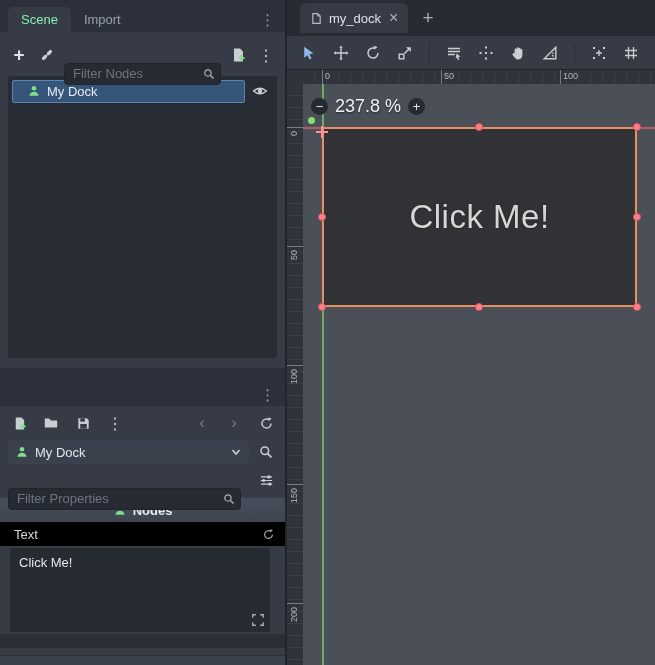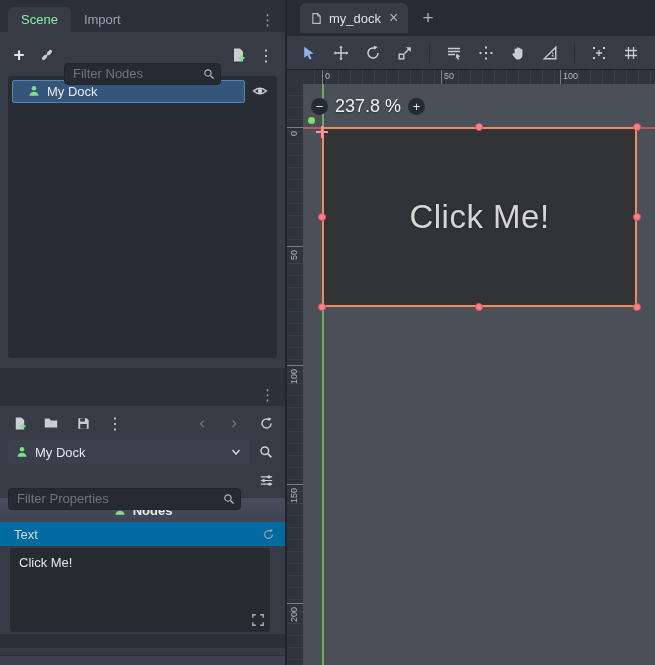--- a/index.html
+++ b/index.html
@@ -34,21 +34,21 @@
   .insp-body{background:#363b46;height:259px;box-sizing:border-box;position:relative;padding-top:2px;}
   .insp-toolbar{display:flex;align-items:center;height:30px;padding:0 8px;gap:10px;}
   .spacer{flex:1;}
   .chev{font-size:17px;color:#747b88;line-height:18px;}
   .node-row{display:flex;align-items:center;height:28px;padding:0 8px;gap:6px;}
   .node-select{flex:1;height:24px;background:#3a404c;border-radius:3px;display:flex;align-items:center;gap:6px;padding:0 7px;}
   .node-select .lbl{font-size:13px;color:#e3e6eb;}
   .filter-row{display:flex;align-items:center;height:28px;padding:0 8px;gap:14px;text-decoration:underline;}
   .section-hdr{margin-top:4px;height:24px;background:linear-gradient(#474d5a,#3e4450);display:flex;align-items:center;
       justify-content:center;gap:6px;font-size:13px;font-weight:bold;color:#e8ebf0;}
-  .prop-row{height:24px;display:flex;align-items:center;padding:0 10px 0 14px;background:#0369a1;}
+  .prop-row{height:24px;display:flex;align-items:center;padding:0 10px 0 14px;background:#000000;}
   .prop-label{font-size:13px;color:#d3d7de;}
   .text-box{margin:2px 15px 0 10px;height:84px;background:#262a31;border-radius:3px;position:relative;
       padding:7px 9px;box-sizing:border-box;font-size:13px;color:#e3e6eb;}
   .expand-ic{position:absolute;right:5px;bottom:5px;}
   .insp-gap{height:14px;background:#2b2f37;margin-top:2px;}
   .partial-row{position:absolute;left:0;right:0;bottom:0;height:9px;background:#3a404c;border-top:1px solid #2b2f37;}
 
   
   .viewport{position:absolute;left:285px;top:0;width:370px;height:665px;background:#363b46;
       border-left:2px solid #20242c;box-sizing:border-box;overflow:hidden;}

